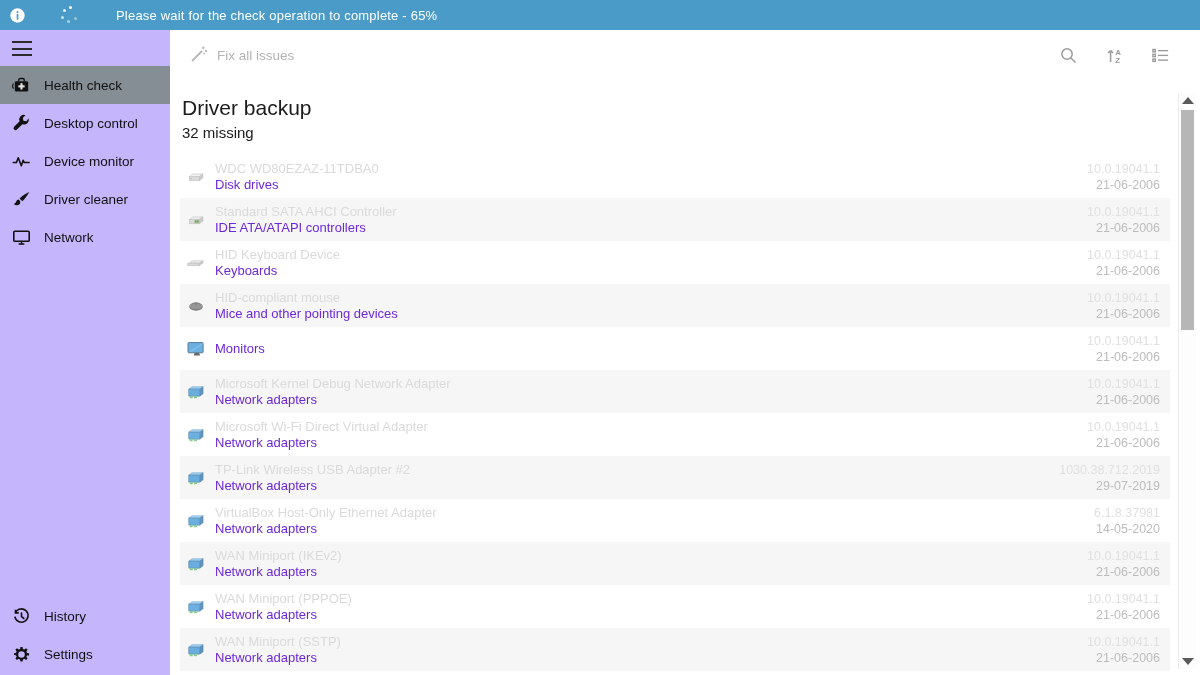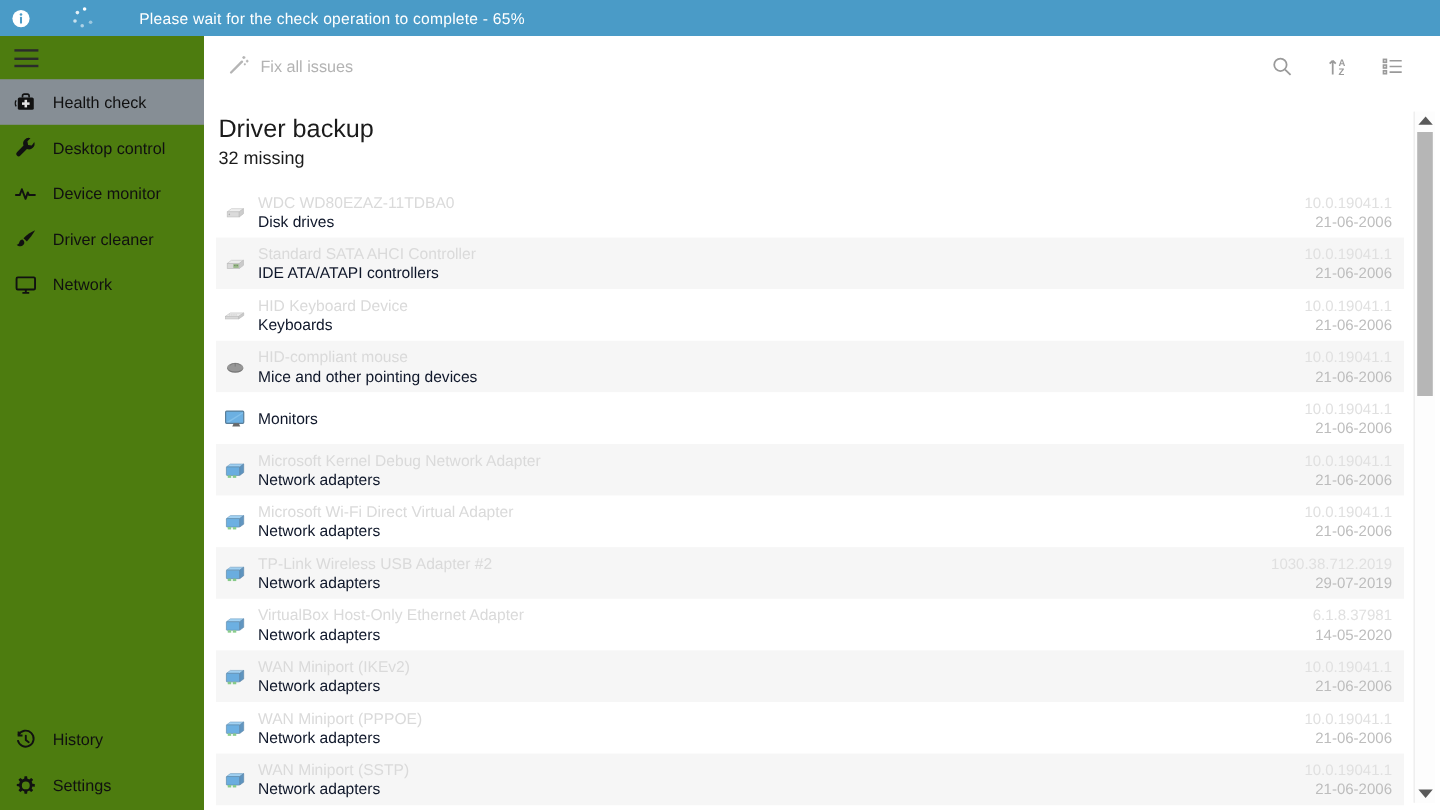--- a/index.html
+++ b/index.html
@@ -17,21 +17,21 @@
   .spinner{position:relative;width:22px;height:22px;margin-left:14px;}
   .spinner i{position:absolute;width:3px;height:3px;border-radius:50%;background:#fff;}
   .spinner i:nth-child(1){left:9px;top:2px;opacity:1;}
   .spinner i:nth-child(2){left:3px;top:5px;opacity:.85;}
   .spinner i:nth-child(3){left:1px;top:12px;opacity:.7;}
   .spinner i:nth-child(4){left:7px;top:16px;opacity:.55;}
   .spinner i:nth-child(5){left:14px;top:13px;opacity:.45;}
   .titlebar-text{margin-left:14px;font-size:13px;letter-spacing:.2px;}
   
   .sidebar{
-    position:absolute;top:30px;left:0;width:195px;bottom:0;background:#4d7c0f;
+    position:absolute;top:30px;left:0;width:195px;bottom:0;background:#c4b5fd;
   }
   .hamburger{width:20px;height:15px;margin:11px 0 10px 12px;display:flex;flex-direction:column;justify-content:space-between;cursor:pointer;}
   .hamburger span{display:block;height:2px;background:#2b2b2b;}
   .nav-item{
     height:38px;display:flex;align-items:center;gap:13px;padding-left:12px;
     font-size:13.5px;color:#101010;cursor:pointer;
   }
   .nav-item.selected{background:#868e95;}
   .nav-icon{width:19px;height:19px;display:inline-flex;flex:0 0 19px;}
   .nav-icon svg{width:19px;height:19px;}
@@ -48,21 +48,21 @@
   .page-title{font-size:21px;color:#1b1b1b;}
   .page-subtitle{font-size:15px;color:#1b1b1b;margin-top:4px;}
   
   .rows{position:absolute;left:10px;right:30px;top:125px;}
   .drv-row{height:43px;display:flex;align-items:center;padding:0 10px 0 6px;background:#fff;cursor:default;}
   .drv-row.alt{background:#f6f6f6;}
   .drv-icon{width:20px;height:20px;margin-right:9px;flex:0 0 20px;opacity:.7;}
   .drv-icon svg{width:20px;height:20px;}
   .drv-texts{flex:1;min-width:0;line-height:16px;}
   .drv-name{font-size:13px;color:#dadada;}
-  .drv-cat{font-size:13px;color:#0f172a;}
+  .drv-cat{font-size:13px;color:#6d28d9;}
   .drv-right{text-align:right;line-height:16px;}
   .drv-ver{font-size:12.5px;color:#e0e0e0;}
   .drv-date{font-size:12.5px;color:#bdbdbd;}
   
   .scrollbar{position:absolute;right:4px;top:93px;bottom:6px;width:17px;background:#fdfdfd;border-left:1px solid #ececec;}
   .sb-arrow-up,.sb-arrow-down{position:absolute;left:3px;width:0;height:0;border-left:6px solid transparent;border-right:6px solid transparent;cursor:pointer;}
   .sb-arrow-up{top:4px;border-bottom:7px solid #5a5a5a;}
   .sb-arrow-down{bottom:4px;border-top:7px solid #5a5a5a;}
   .sb-thumb{position:absolute;left:2px;top:17px;width:13px;height:220px;background:#b6b6b6;cursor:pointer;}
 </style>

